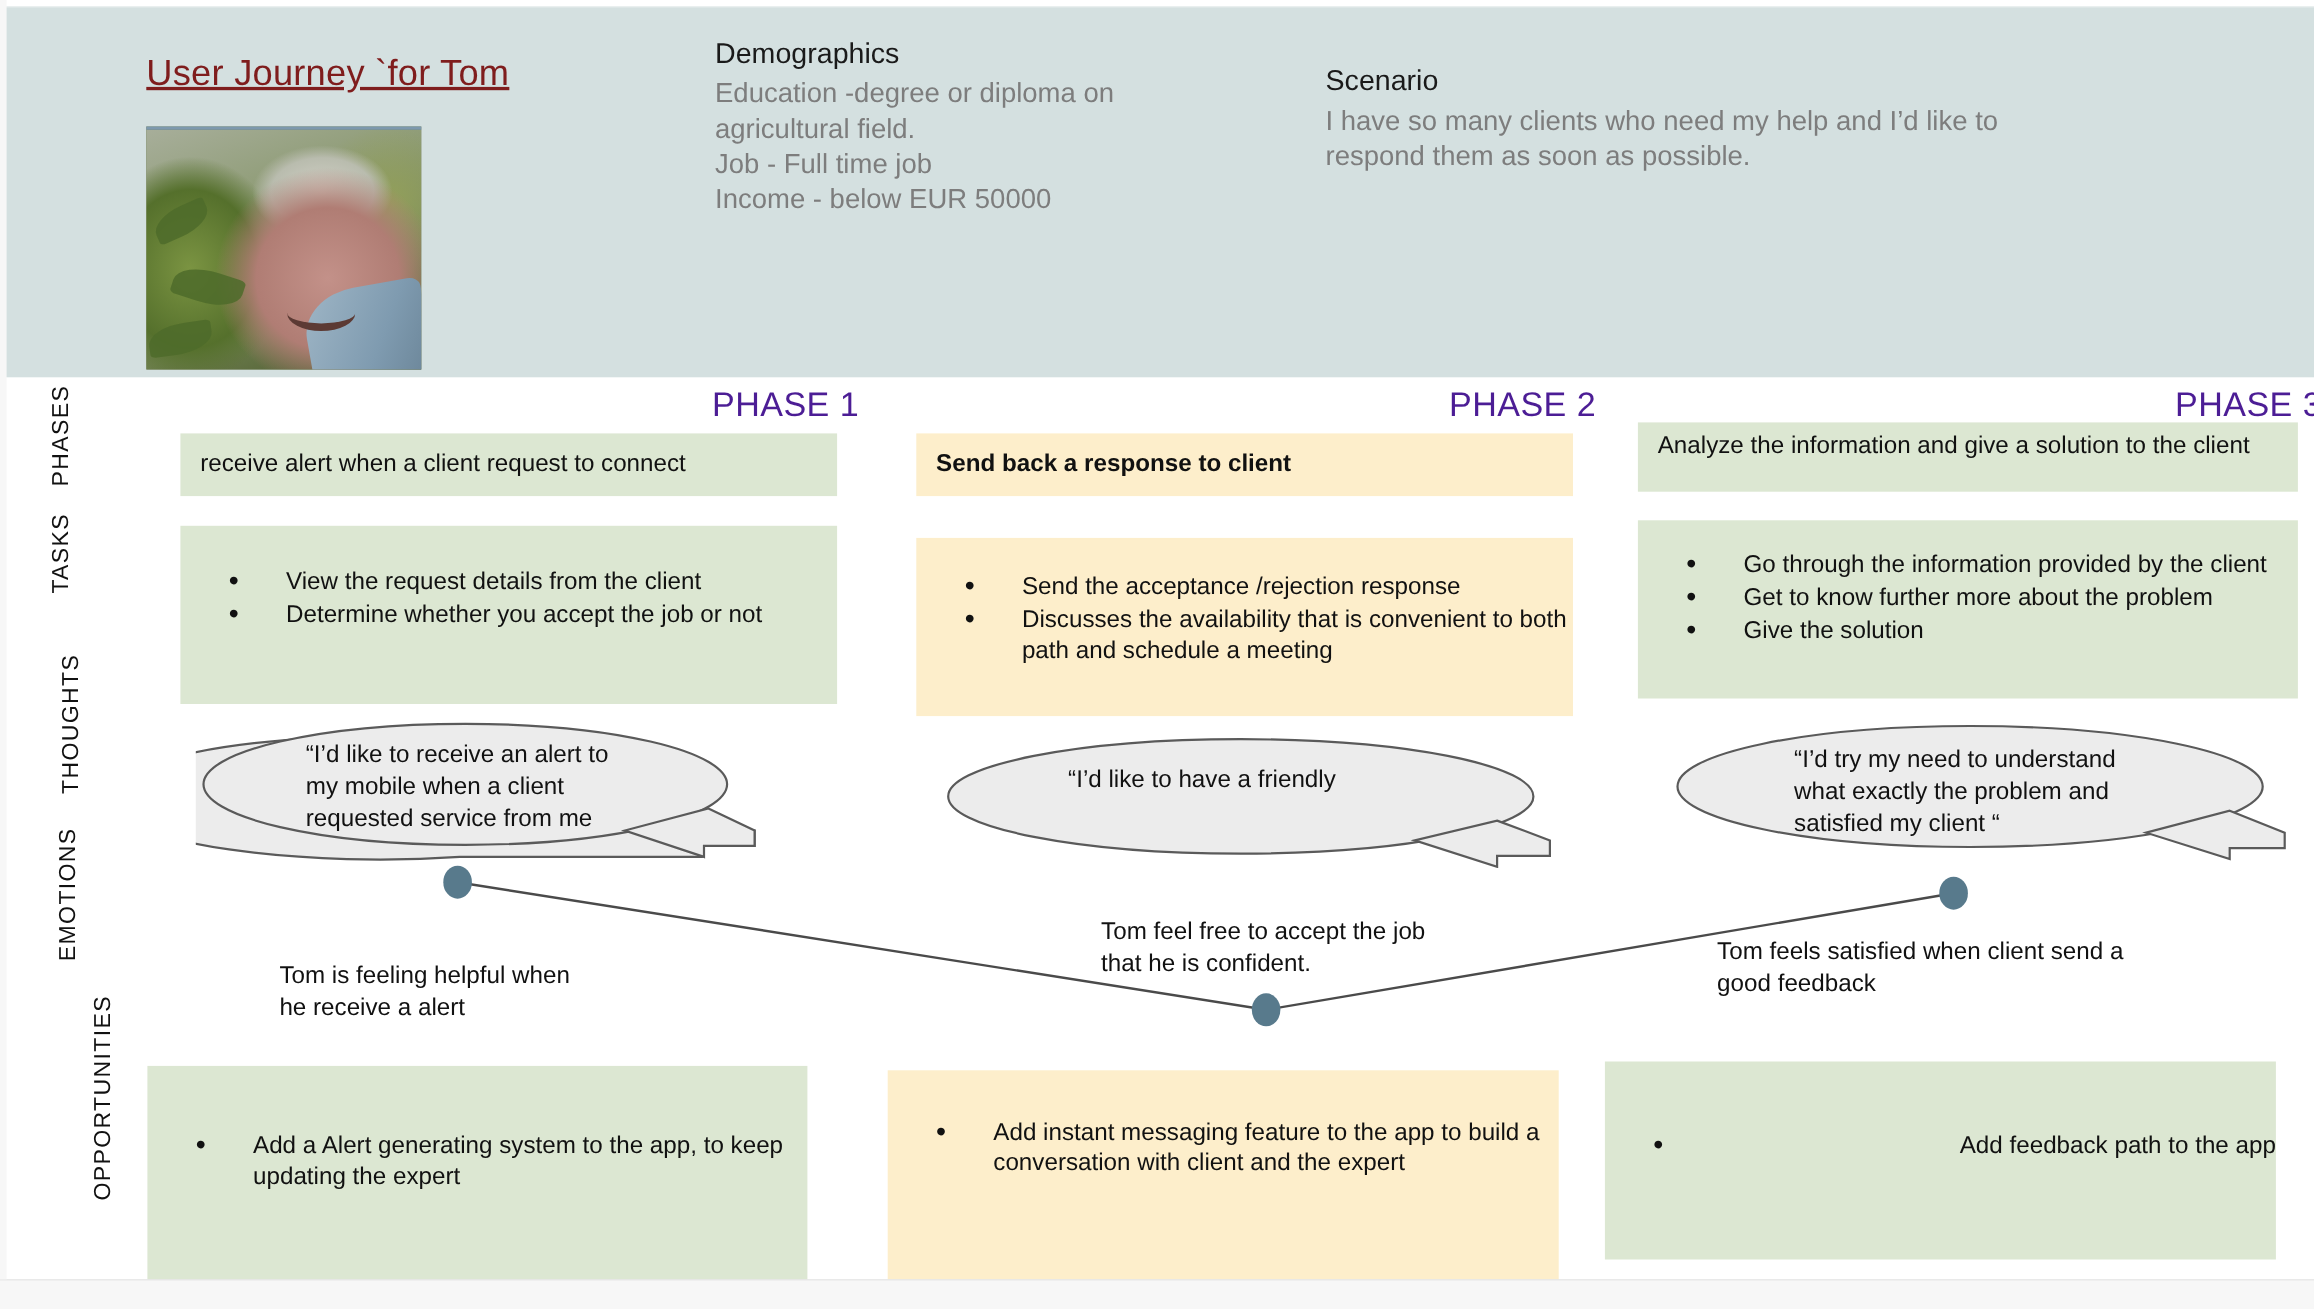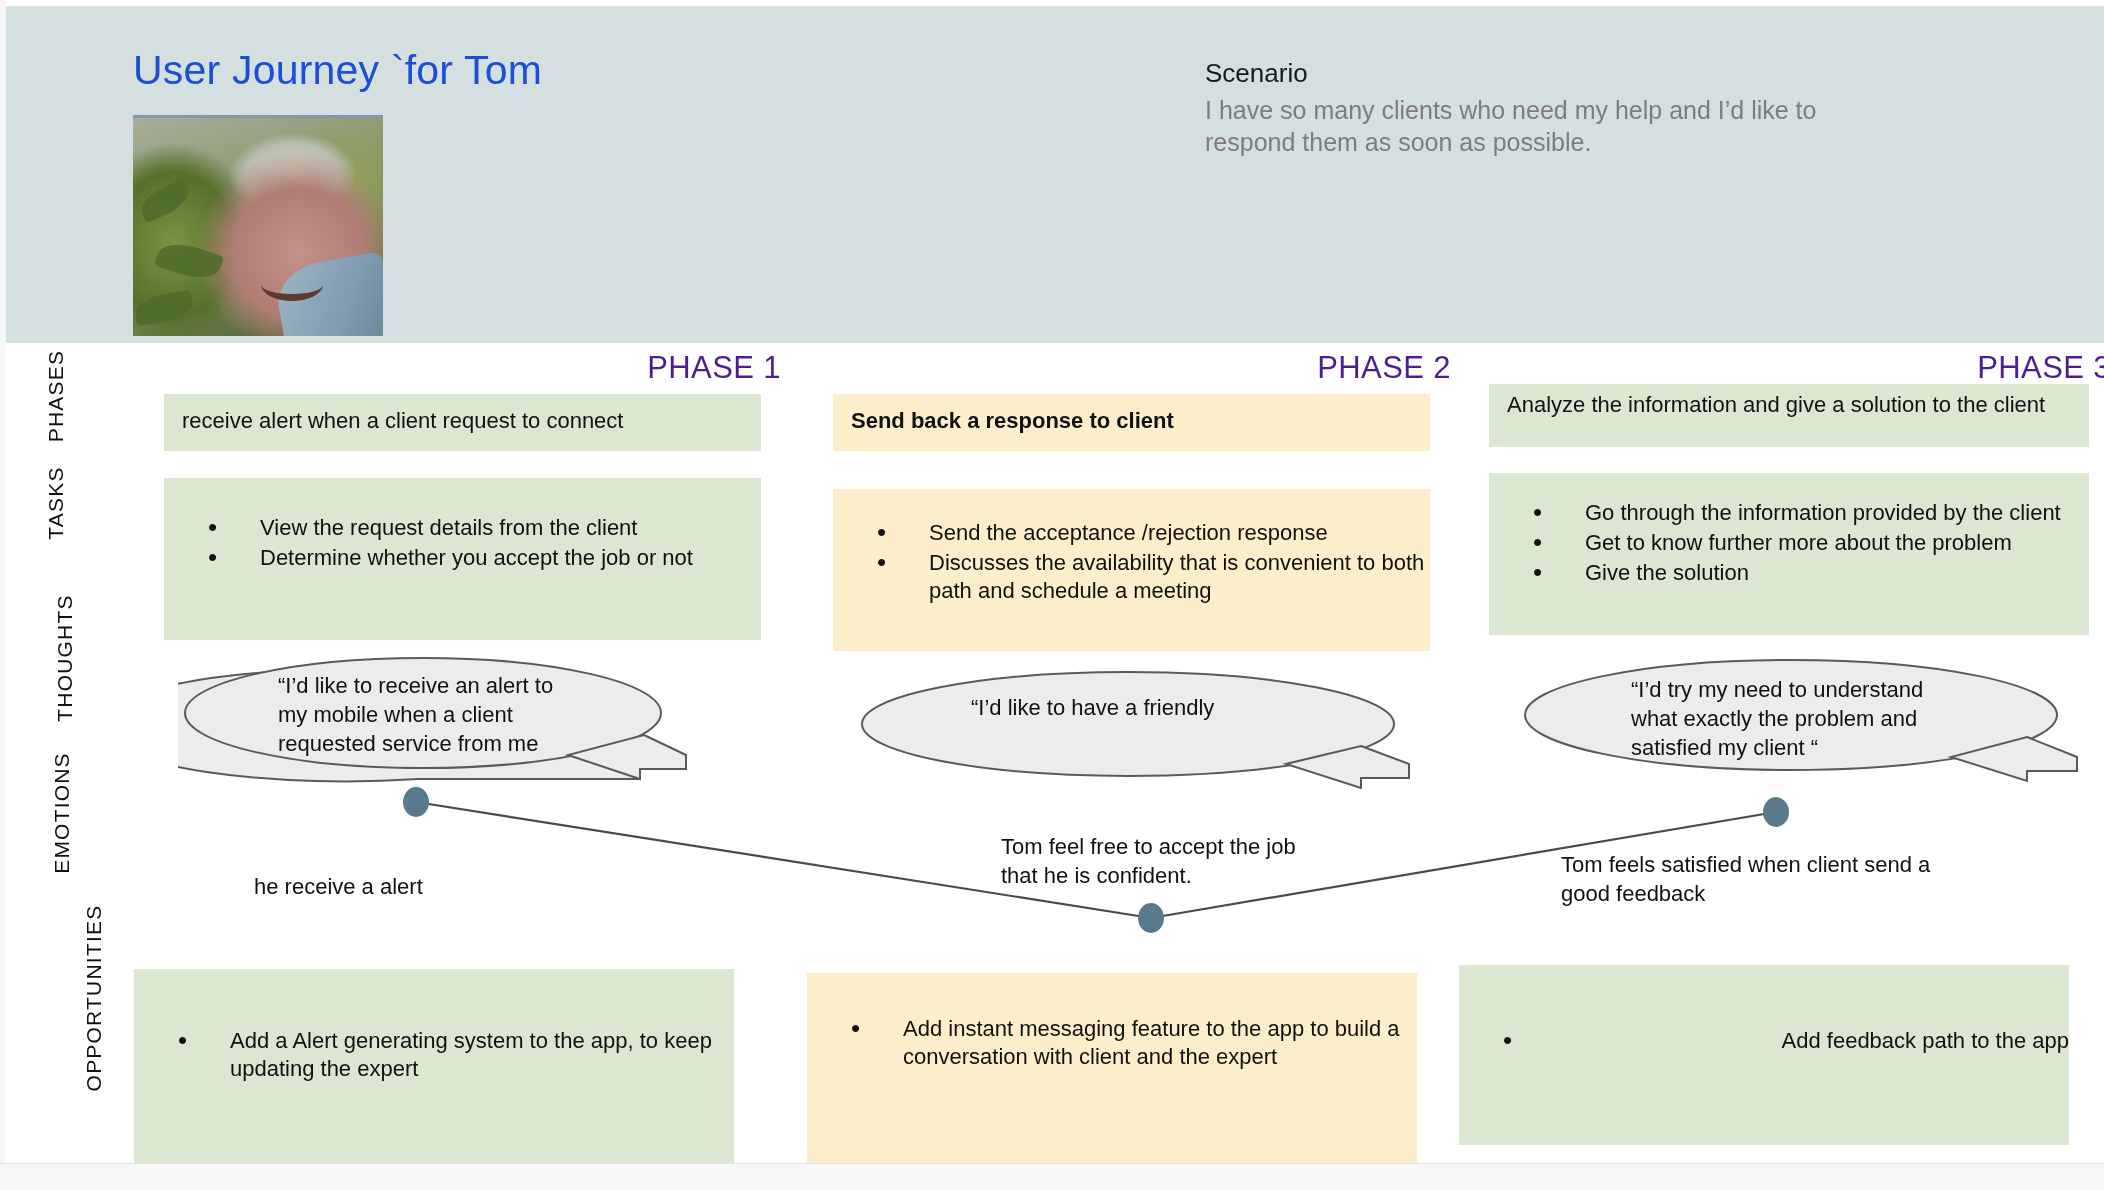--- a/index.html
+++ b/index.html
@@ -20,23 +20,24 @@
     position: absolute;
     left: 0; top: 6px;
     width: 2104px; height: 337px;
     background: #d4e0e0;
     border-top: 1px solid #e2e8e8;
   }
   #journey-title {
     position: absolute;
     left: 133px; top: 40px;
     width: 520px;
-    font-size: 41px;
-    color: #1d4ed8;
+    font-size: 33px;
+    color: #7f1d1d;
     letter-spacing: .2px;
+    text-decoration: underline;
   }
   #persona-photo {
     position: absolute;
     left: 133px; top: 108px;
     width: 250px; height: 218px;
     overflow: hidden;
     background: #6f7c55;
     border-top: 3px solid #7d99ad;
   }
   #persona-photo .sky {
@@ -176,20 +177,27 @@
 
     <div id="persona-photo">
       <div class="sky"></div>
       <div class="leaf-a"></div>
       <div class="leaf-b"></div>
       <div class="leaf-c"></div>
       <div class="shirt"></div>
       <div class="smile"></div>
     </div>
 
+    <div id="demographics-block" class="demo-block">
+      <p class="persona-heading">Demographics</p>
+      <p class="persona-body">Education -degree or diploma on</p>
+      <p class="persona-body">agricultural field.</p>
+      <p class="persona-body">Job - Full time job</p>
+      <p class="persona-body">Income - below EUR 50000</p>
+    </div>
 
     <div id="scenario-block" class="scenario-block">
       <p class="persona-heading">Scenario</p>
       <p class="persona-body">I have so many clients who need my help and I’d like to</p>
       <p class="persona-body">respond them as soon as possible.</p>
     </div>
   </div>
 
   <div id="grid-area">
 
@@ -284,20 +292,21 @@
 
     <svg id="emotion-layer" viewBox="0 0 2104 820">
       <polyline points="415,459 1150,463 1775,470" fill="none" stroke="none"></polyline>
       <path d="M415 459 L1150 575 L1775 469" fill="none" stroke="#4a4a4a" stroke-width="2.2"></path>
       <ellipse cx="415" cy="459" rx="13" ry="15" fill="#587a8c"></ellipse>
       <ellipse cx="1150" cy="575" rx="13" ry="15" fill="#587a8c"></ellipse>
       <ellipse cx="1775" cy="469" rx="13" ry="15" fill="#587a8c"></ellipse>
     </svg>
 
     <div class="emotion-caption" style="left:253px;top:529px;width:420px;">
+      <div>Tom is feeling helpful when</div>
       <div>he receive a alert</div>
     </div>
 
     <div class="emotion-caption" style="left:1000px;top:489px;width:420px;">
       <div>Tom feel free to accept  the job</div>
       <div>that he is confident.</div>
     </div>
 
     <div class="emotion-caption" style="left:1560px;top:507px;width:480px;">
       <div>Tom feels satisfied when client send a</div>

